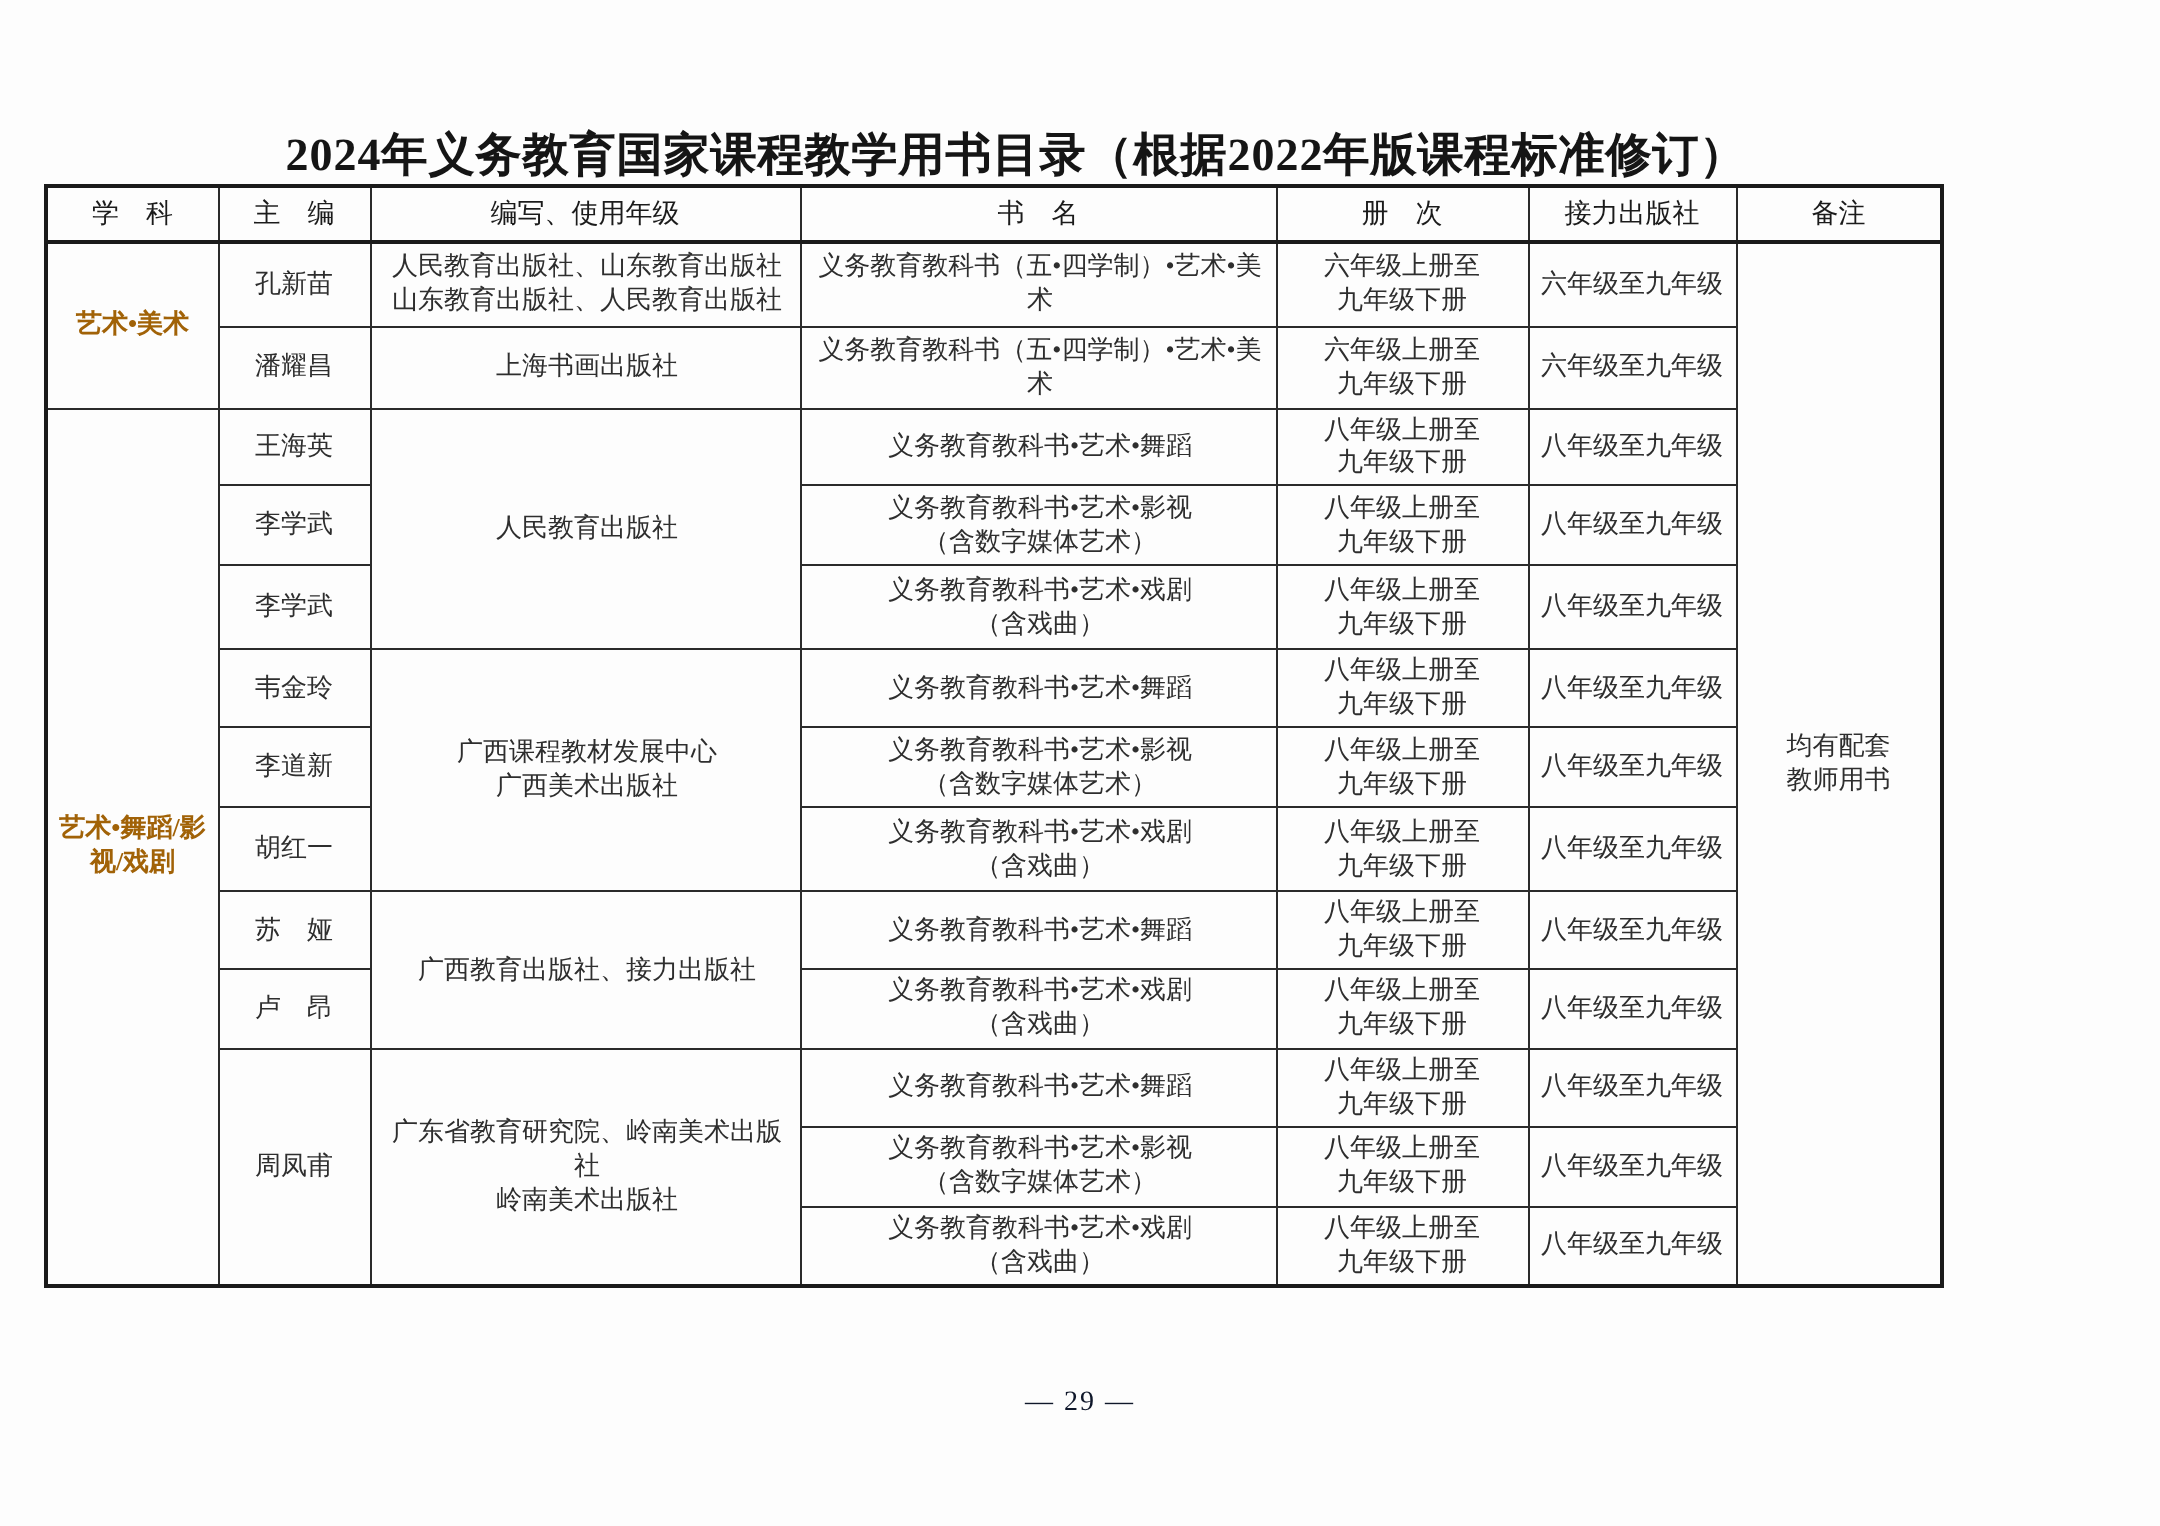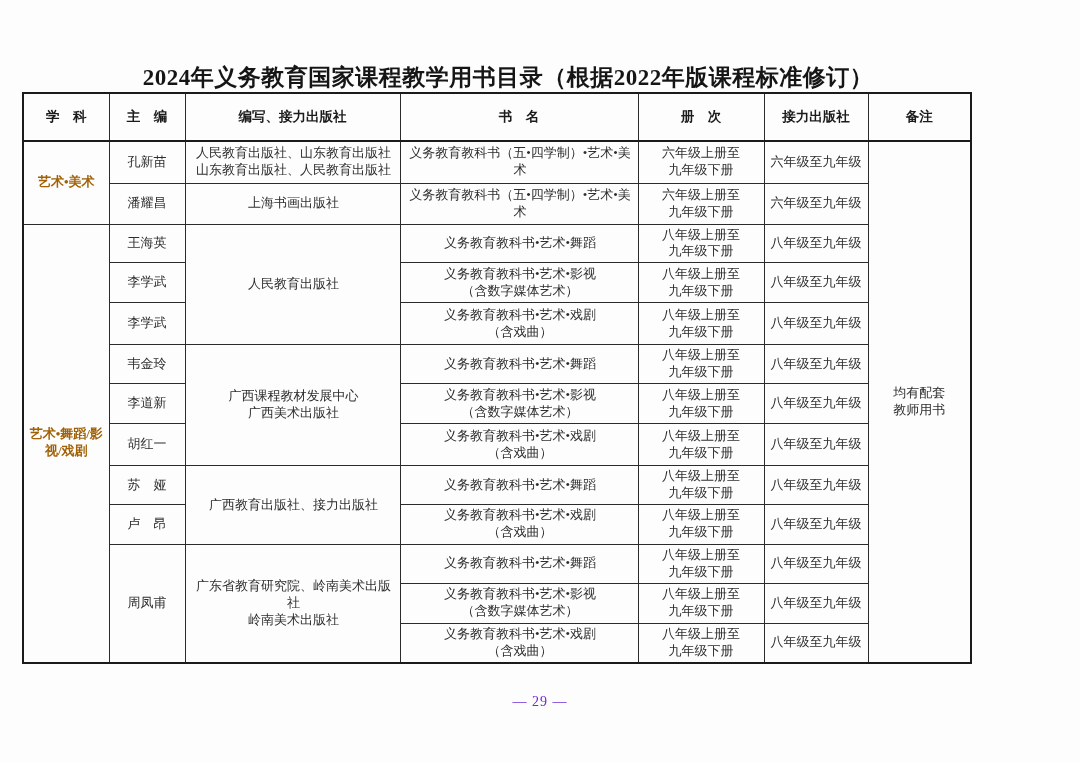--- a/index.html
+++ b/index.html
@@ -30,33 +30,33 @@
     border: 1px solid #2b2b2b;
     padding: 2px 4px;
     font-size: 13px;
     line-height: 1.3;
     text-align: center;
     vertical-align: middle;
     white-space: pre-line;
     overflow: hidden;
   }
   .catalog thead th {
-    height: 48px;
-    font-weight: bold;
+    height: 28px;
+    font-weight: normal;
     font-size: 13.5px;
     color: #1b1b1b;
     border-bottom: 2px solid #1b1b1b;
   }
   .catalog td.left { text-align: center; padding-left: 7px; padding-right: 5px; }
   .catalog td.subject { font-weight: bold; color: #a16207; padding-left: 2px; padding-right: 2px; }
   .catalog td.remark { padding-left: 6px; padding-right: 6px; text-align: center; }
 
   .page-number {
     position: absolute; top: 694px; left: 0; width: 1080px;
-    text-align: center; font-size: 14px; color: #6d28d9;
+    text-align: center; font-size: 14px; color: #0f172a;
     letter-spacing: 1px;
   }
 </style>
 </head>
 <body>
 
 <div class="page">
 
   <h1 class="doc-title">2024年义务教育国家课程教学用书目录（根据2022年版课程标准修订）</h1>
 
@@ -67,21 +67,21 @@
         <col style="width:215px">
       <col style="width:238px">
         <col style="width:126px">
         <col style="width:104px">
         <col style="width:103px">
     </colgroup>
     <thead>
       <tr>
         <th>学　科</th>
         <th>主　编</th>
-        <th>编写、接力出版社</th>
+        <th>编写、使用年级</th>
         <th>书　名</th>
         <th>册　次</th>
         <th>接力出版社</th>
         <th>备注</th>
       </tr>
     </thead>
     <tbody>
       <tr style="height:42px">
         <td class="subject" rowspan="2">艺术•美术</td>
         <td>孔新苗</td>

